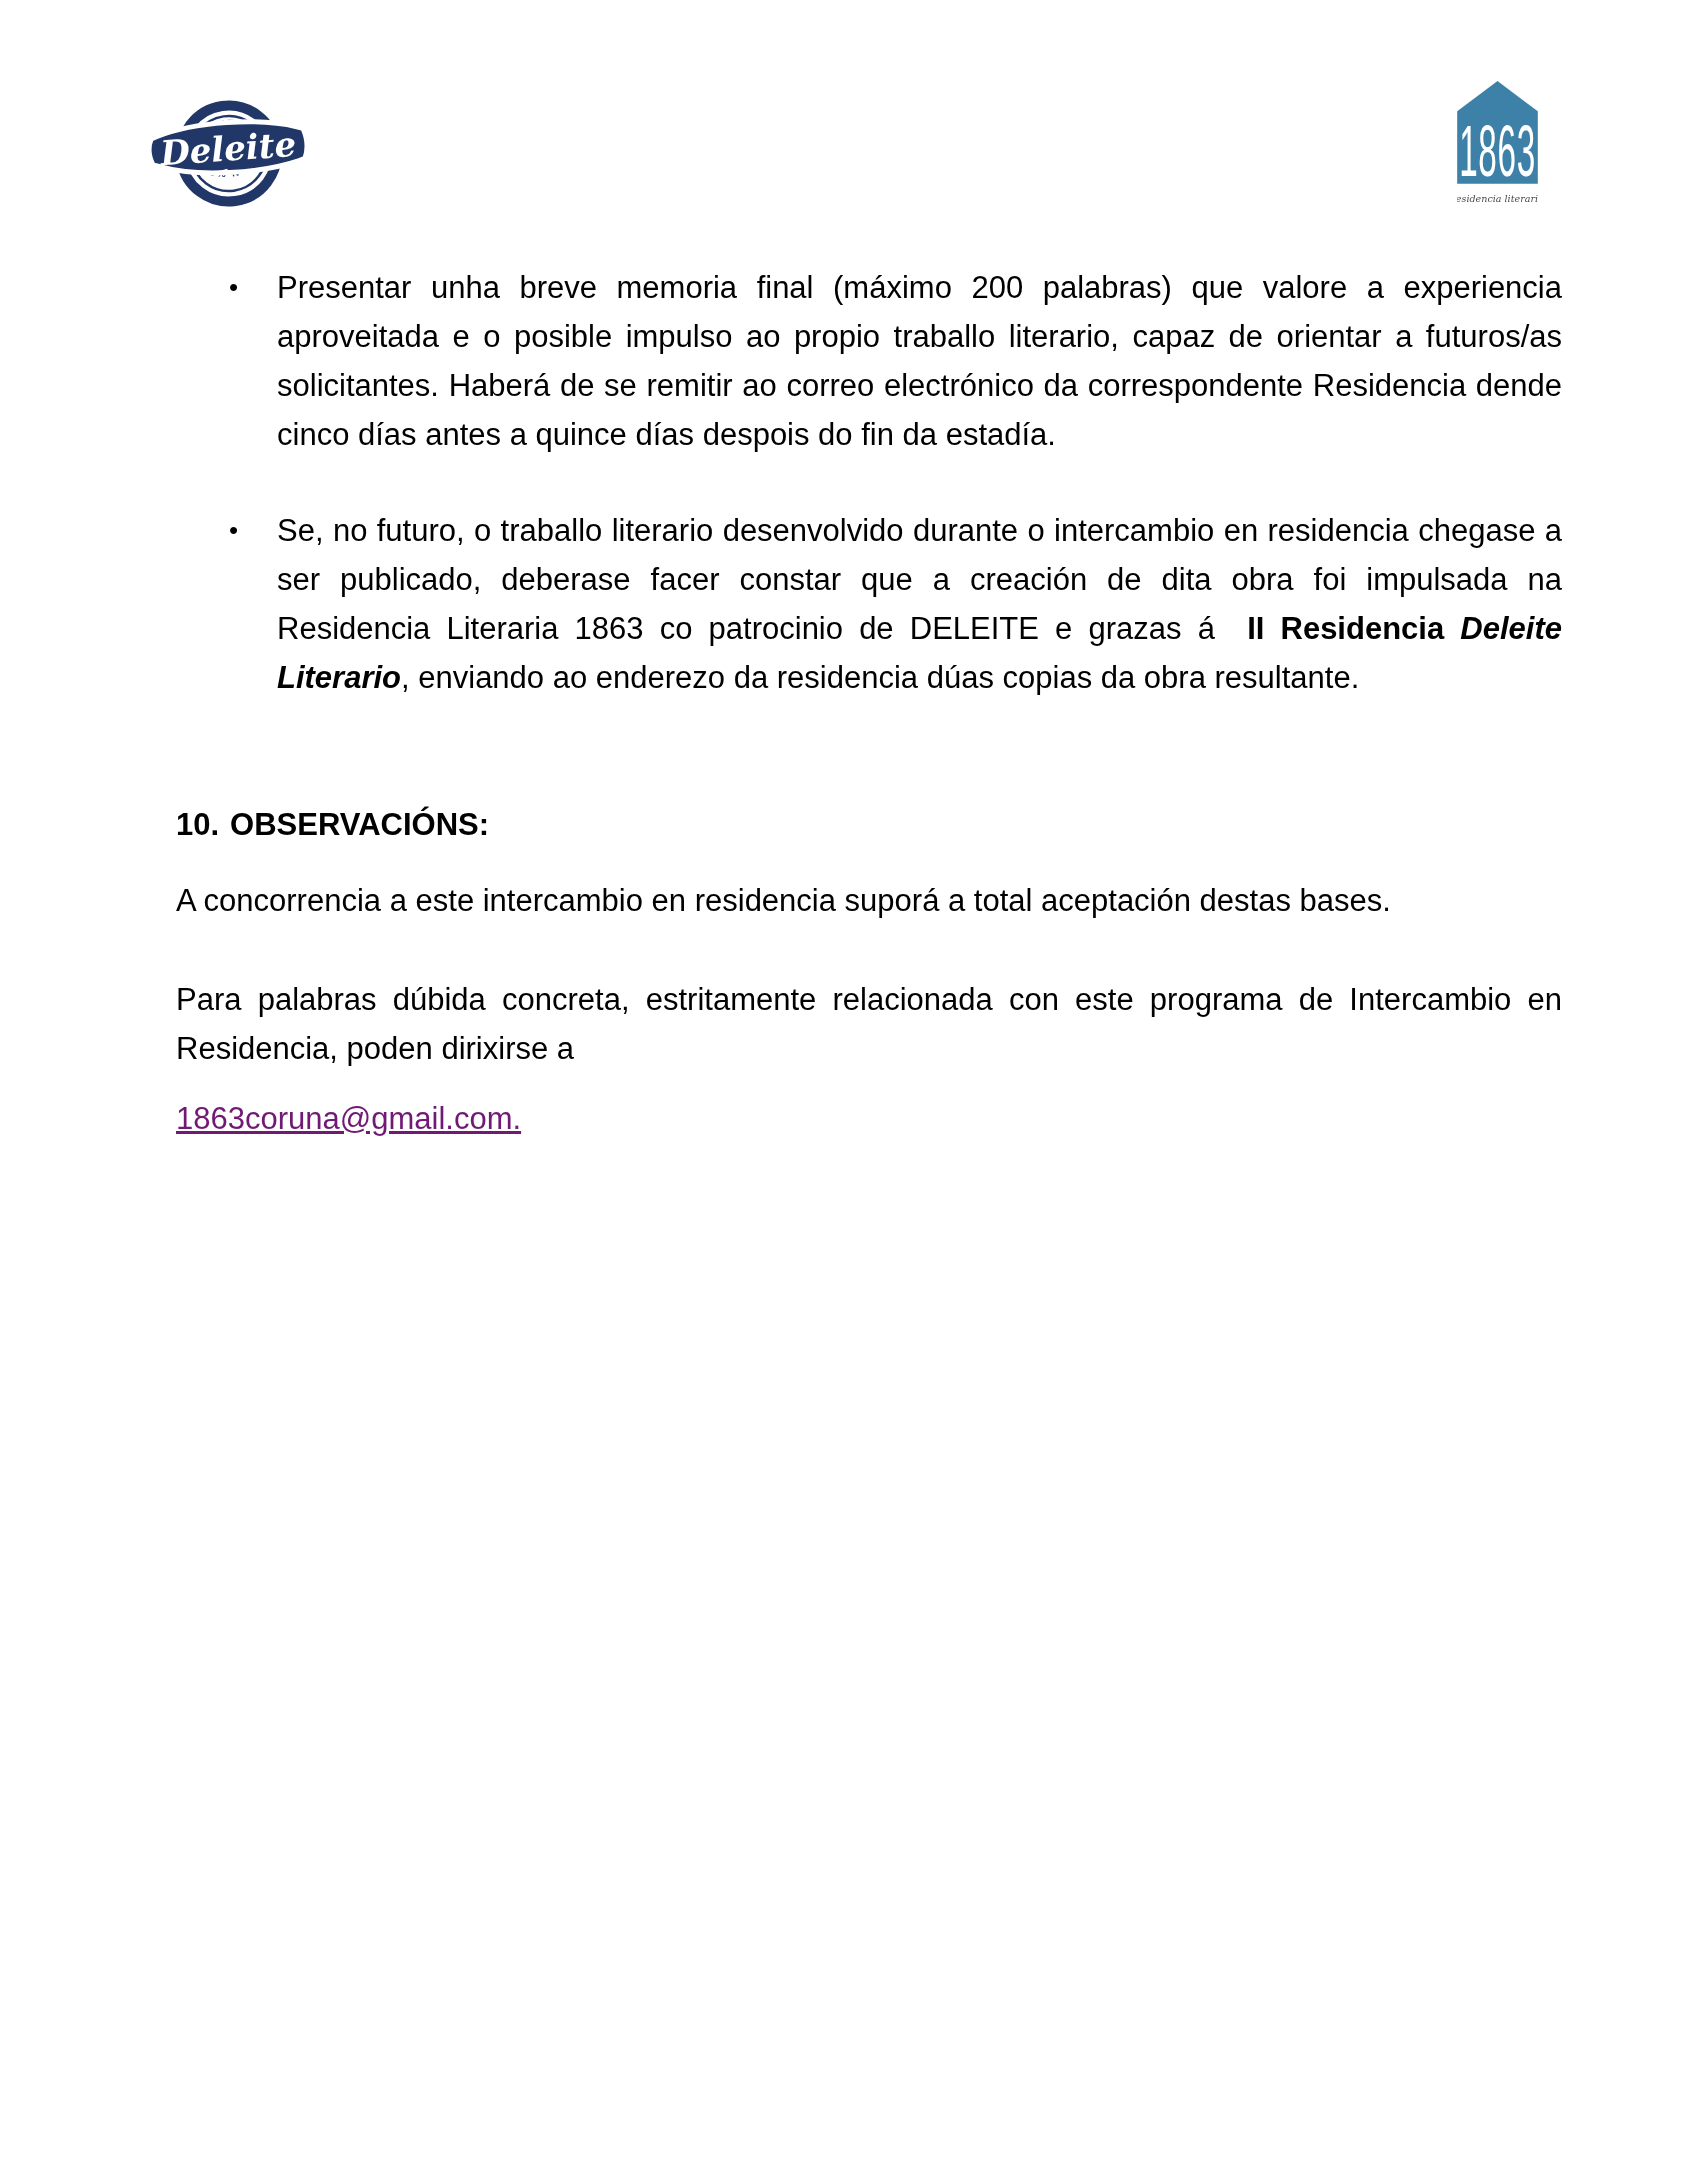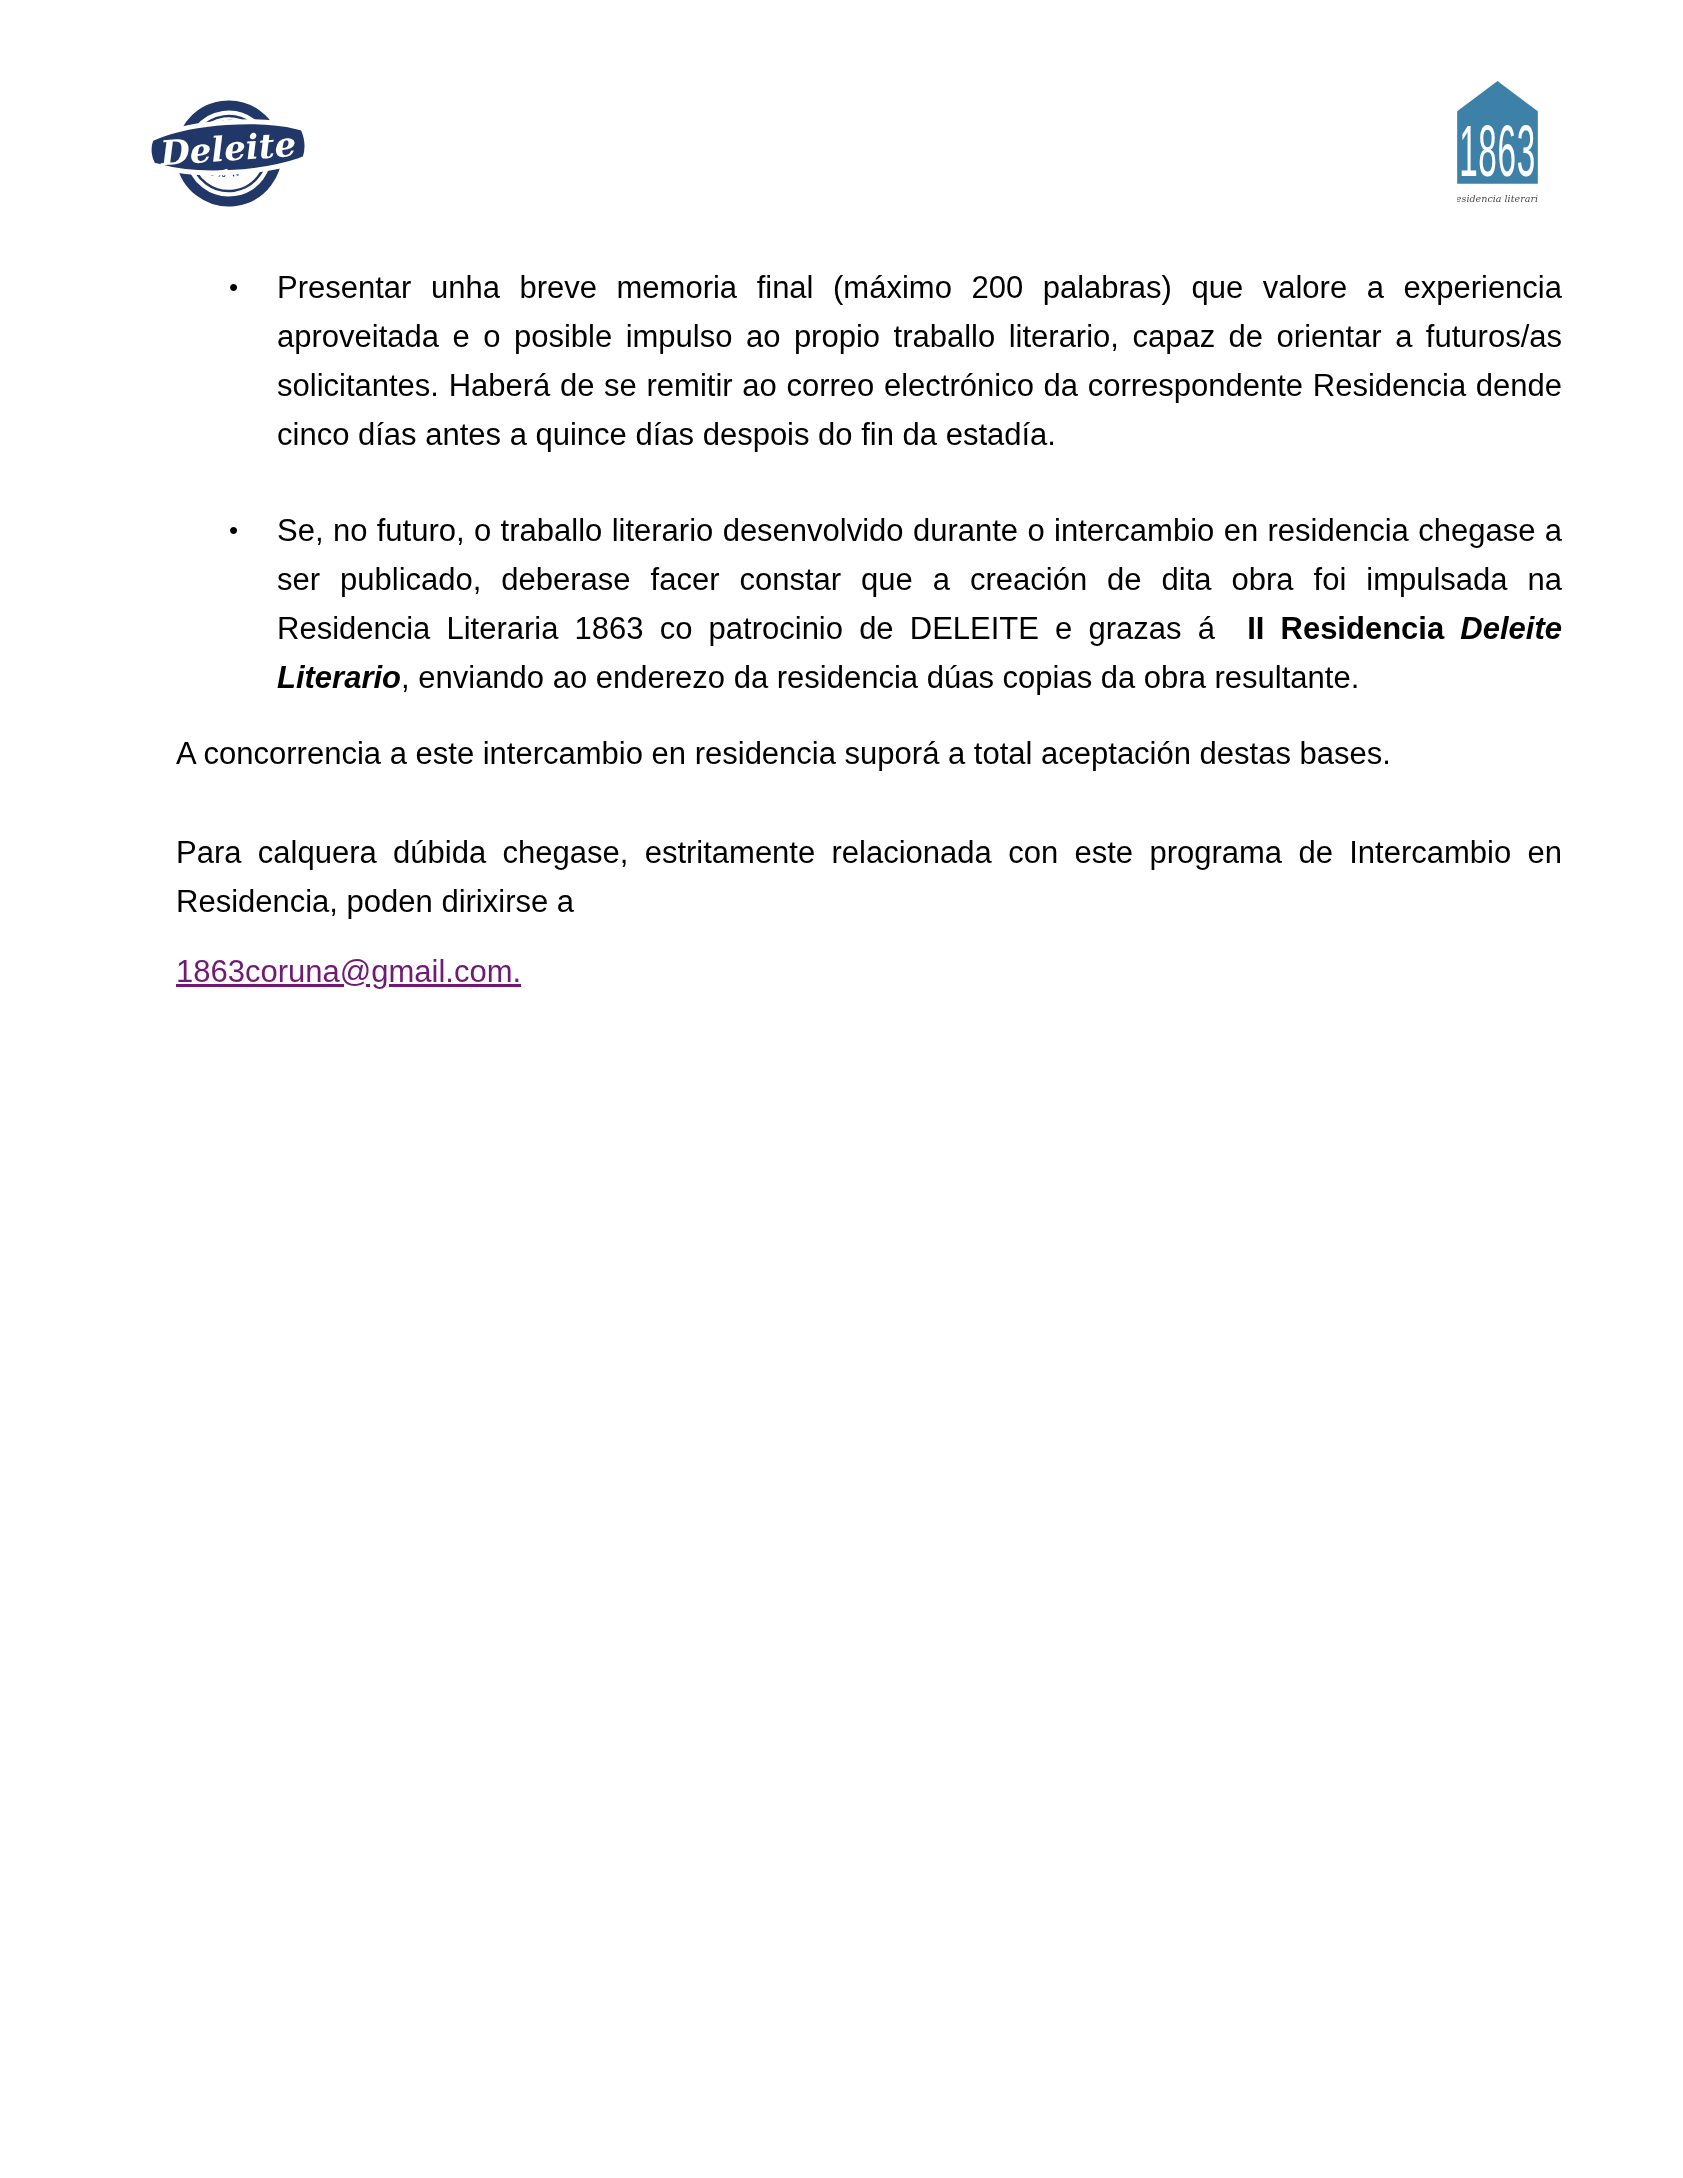--- a/index.html
+++ b/index.html
@@ -94,24 +94,27 @@
       <li class="b1">
         <span class="marker">•</span>
         <span>Presentar unha breve memoria final (máximo 200 palabras) que valore a experiencia aproveitada e o posible impulso ao propio traballo literario, capaz de orientar a futuros/as solicitantes. Haberá de se remitir ao correo electrónico da correspondente Residencia dende cinco días antes a quince días despois do fin da estadía.</span>
       </li>
       <li class="b2">
         <span class="marker">•</span>
         <span>Se, no futuro, o traballo literario desenvolvido durante o intercambio en residencia chegase a ser publicado, deberase facer constar que a creación de dita obra foi impulsada na Residencia Literaria 1863 co patrocinio de DELEITE e grazas á </span><span class="seg-bold">&nbsp;II Residencia </span><span class="seg-bolditalic">Deleite Literario</span><span>, enviando ao enderezo da residencia dúas copias da obra resultante.</span>
       </li>
     </ul>
 
+    <h2 class="heading">
+      <span class="num">10.</span><span class="ttl">OBSERVACIÓNS:</span>
+    </h2>
 
     <p class="para p1">A concorrencia a este intercambio en residencia suporá a total aceptación destas bases.</p>
 
-    <p class="para p2">Para calquera dúbida chegase, estritamente relacionada con este programa de Intercambio en Residencia, poden dirixirse a</p>
+    <p class="para p2">Para palabras dúbida concreta, estritamente relacionada con este programa de Intercambio en Residencia, poden dirixirse a</p>
 
     <p class="para p3">
       <a class="email">1863coruna@gmail.com.</a>
     </p>
 
   </div>
 </div>
 
 
 </body></html>

